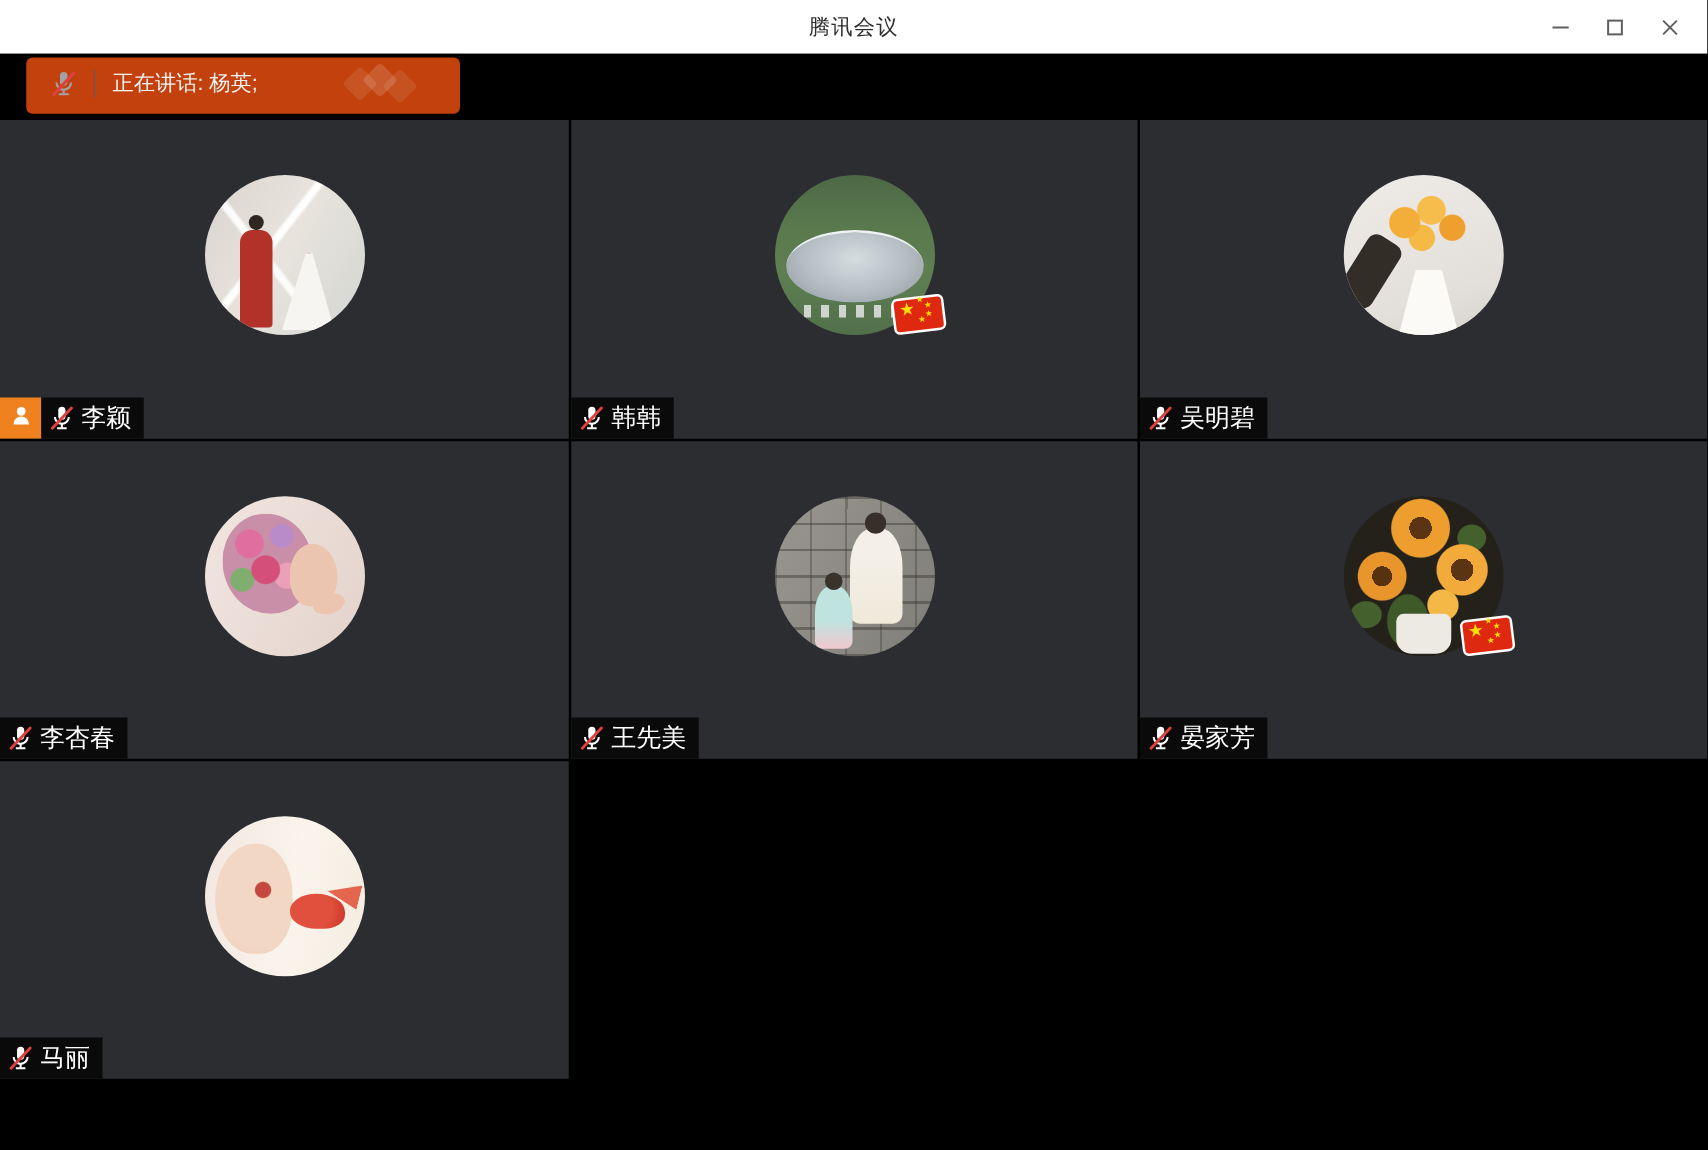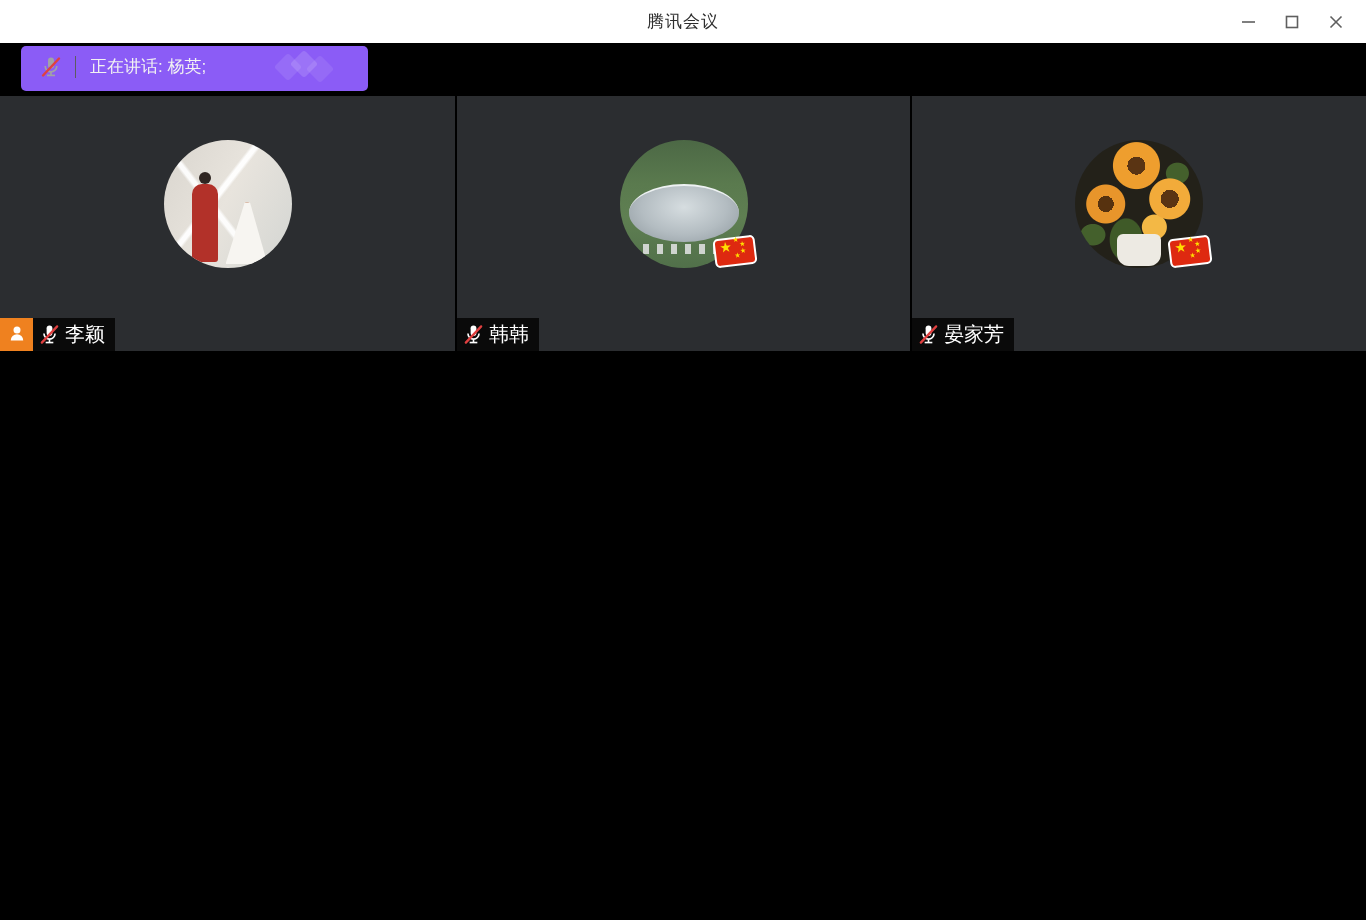--- a/index.html
+++ b/index.html
@@ -14,21 +14,21 @@
   .win-controls { position:absolute; right:8px; top:0; height:43px; display:flex; align-items:center; }
   .wbtn { width:44px; height:43px; background:transparent; border:none; cursor:pointer;
     display:flex; align-items:center; justify-content:center; color:#5f5f5f; }
   .wbtn svg { display:block; }
 
   
   .stage { position:absolute; top:43px; left:0; width:1366px; height:877px; background:#000; }
 
   
   .toast { position:absolute; top:3px; left:21px; width:347px; height:45px;
-    background:#8b5cf6; border-radius:5px; display:flex; align-items:center;
+    background:#c2410c; border-radius:5px; display:flex; align-items:center;
     padding:0 14px 4px 18px; z-index:30; box-shadow:0 1px 4px rgba(0,0,0,.5); }
   .toast .mic-wrap { width:24px; height:24px; color:#a2a2a6; }
   .toast .divider { width:1px; height:22px; background:#5c5c60; margin:0 14px 0 12px; }
   .toast-text { color:#f2f2f2; font-size:17px; white-space:nowrap; }
   .watermark { position:absolute; right:24px; top:7px; width:66px; height:32px; }
   .watermark i { position:absolute; width:20px; height:20px; background:#ffffff; opacity:.10;
     transform:rotate(45deg); border-radius:3px; }
   .watermark i.d1 { left:0; top:4px; }
   .watermark i.d2 { left:16px; top:1px; opacity:.14; }
   .watermark i.d3 { left:32px; top:6px; opacity:.09; }
@@ -290,23 +290,91 @@
                   <line x1="12" y1="17" x2="12" y2="20" stroke="currentColor" stroke-width="1.7"></line>
                   <line x1="8" y1="20.4" x2="16" y2="20.4" stroke="currentColor" stroke-width="1.7"></line>
                   <line x1="4" y1="20.5" x2="20" y2="3.5" stroke="#e04040" stroke-width="2.4" stroke-linecap="round"></line>
                 </svg>
             </span>
             <span class="pname">韩韩</span>
           </div>
         </div>
       </div>
 
-
-
-
+      <div class="tile">
+        <div class="avatar av-bouquet">
+          <span class="disc">
+              <i class="blooms"></i>
+              <i class="sleeve"></i>
+              <i class="wrap"></i>
+            </span>
+        </div>
+        <div class="labelrow">
+          <div class="name-label">
+            <span class="mic-wrap">
+              <svg viewBox="0 0 24 24">
+                  <rect x="9" y="2.5" width="6" height="11" rx="3" fill="currentColor"></rect>
+                  <path d="M6.2 11a5.8 5.8 0 0 0 11.6 0" fill="none" stroke="currentColor" stroke-width="1.7"></path>
+                  <line x1="12" y1="17" x2="12" y2="20" stroke="currentColor" stroke-width="1.7"></line>
+                  <line x1="8" y1="20.4" x2="16" y2="20.4" stroke="currentColor" stroke-width="1.7"></line>
+                  <line x1="4" y1="20.5" x2="20" y2="3.5" stroke="#e04040" stroke-width="2.4" stroke-linecap="round"></line>
+                </svg>
+            </span>
+            <span class="pname">吴明碧</span>
+          </div>
+        </div>
+      </div>
+
+      <div class="tile">
+        <div class="avatar av-flowerhair">
+          <span class="disc">
+              <i class="hairbloom"></i>
+              <i class="profile"></i>
+              <i class="hand"></i>
+            </span>
+        </div>
+        <div class="labelrow">
+          <div class="name-label">
+            <span class="mic-wrap">
+              <svg viewBox="0 0 24 24">
+                  <rect x="9" y="2.5" width="6" height="11" rx="3" fill="currentColor"></rect>
+                  <path d="M6.2 11a5.8 5.8 0 0 0 11.6 0" fill="none" stroke="currentColor" stroke-width="1.7"></path>
+                  <line x1="12" y1="17" x2="12" y2="20" stroke="currentColor" stroke-width="1.7"></line>
+                  <line x1="8" y1="20.4" x2="16" y2="20.4" stroke="currentColor" stroke-width="1.7"></line>
+                  <line x1="4" y1="20.5" x2="20" y2="3.5" stroke="#e04040" stroke-width="2.4" stroke-linecap="round"></line>
+                </svg>
+            </span>
+            <span class="pname">李杏春</span>
+          </div>
+        </div>
+      </div>
+
+
+      <div class="tile">
+        <div class="avatar av-family">
+          <span class="disc">
+              <i class="mom"></i>
+              <i class="kid"></i>
+            </span>
+        </div>
+        <div class="labelrow">
+          <div class="name-label">
+            <span class="mic-wrap">
+              <svg viewBox="0 0 24 24">
+                  <rect x="9" y="2.5" width="6" height="11" rx="3" fill="currentColor"></rect>
+                  <path d="M6.2 11a5.8 5.8 0 0 0 11.6 0" fill="none" stroke="currentColor" stroke-width="1.7"></path>
+                  <line x1="12" y1="17" x2="12" y2="20" stroke="currentColor" stroke-width="1.7"></line>
+                  <line x1="8" y1="20.4" x2="16" y2="20.4" stroke="currentColor" stroke-width="1.7"></line>
+                  <line x1="4" y1="20.5" x2="20" y2="3.5" stroke="#e04040" stroke-width="2.4" stroke-linecap="round"></line>
+                </svg>
+            </span>
+            <span class="pname">王先美</span>
+          </div>
+        </div>
+      </div>
 
       <div class="tile">
         <div class="avatar av-sunflowers">
           <span class="disc">
               <i class="vase"></i>
             </span>
           <span class="flag-badge">
               <i class="s0">★</i>
               <i class="s1">★</i>
               <i class="s2">★</i>
@@ -323,17 +391,40 @@
                   <line x1="12" y1="17" x2="12" y2="20" stroke="currentColor" stroke-width="1.7"></line>
                   <line x1="8" y1="20.4" x2="16" y2="20.4" stroke="currentColor" stroke-width="1.7"></line>
                   <line x1="4" y1="20.5" x2="20" y2="3.5" stroke="#e04040" stroke-width="2.4" stroke-linecap="round"></line>
                 </svg>
             </span>
             <span class="pname">晏家芳</span>
           </div>
         </div>
       </div>
 
+      <div class="tile">
+        <div class="avatar av-goldfish">
+          <span class="disc">
+              <i class="gface"></i>
+              <i class="tail"></i>
+              <i class="fish"></i>
+            </span>
+        </div>
+        <div class="labelrow">
+          <div class="name-label">
+            <span class="mic-wrap">
+              <svg viewBox="0 0 24 24">
+                  <rect x="9" y="2.5" width="6" height="11" rx="3" fill="currentColor"></rect>
+                  <path d="M6.2 11a5.8 5.8 0 0 0 11.6 0" fill="none" stroke="currentColor" stroke-width="1.7"></path>
+                  <line x1="12" y1="17" x2="12" y2="20" stroke="currentColor" stroke-width="1.7"></line>
+                  <line x1="8" y1="20.4" x2="16" y2="20.4" stroke="currentColor" stroke-width="1.7"></line>
+                  <line x1="4" y1="20.5" x2="20" y2="3.5" stroke="#e04040" stroke-width="2.4" stroke-linecap="round"></line>
+                </svg>
+            </span>
+            <span class="pname">马丽</span>
+          </div>
+        </div>
+      </div>
 
 
     </div>
   </div>
 </div>
 
 </body></html>

